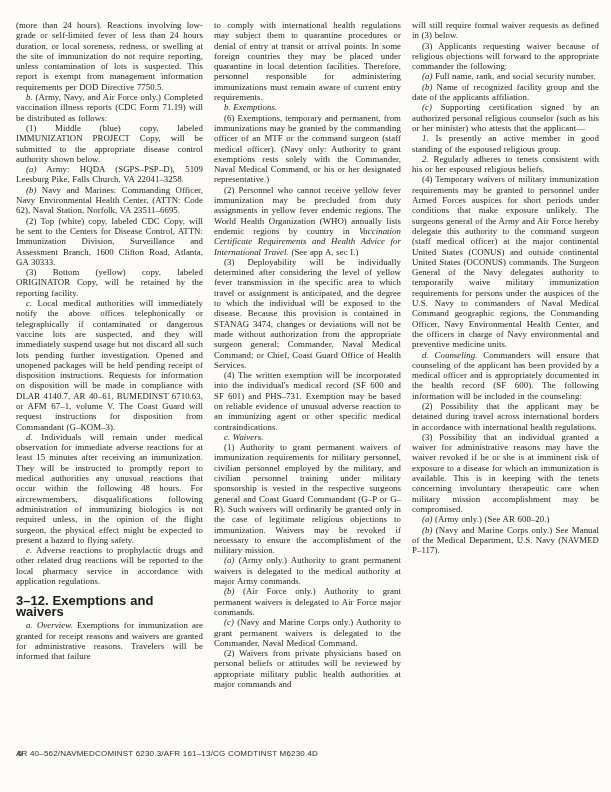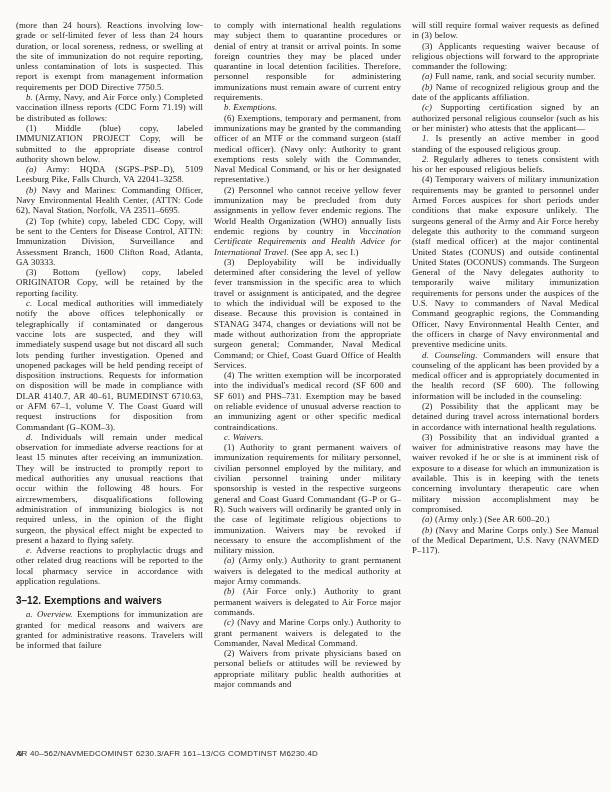--- a/index.html
+++ b/index.html
@@ -16,21 +16,21 @@
   }
   .col{flex:1 1 0;overflow:hidden;min-width:0;}
   p.para{
     margin:0;font-size:8.8px;line-height:10.3px;text-align:justify;
     letter-spacing:0.05px;word-spacing:0.4px;
     -webkit-hyphens:auto;hyphens:auto;
   }
   p.para.indent{text-indent:10px;}
   p.para.heading{
     font-family:"Liberation Sans", sans-serif;font-weight:bold;
-    font-size:10px;line-height:11px;text-align:left;text-indent:0;
+    font-size:13px;line-height:11px;text-align:left;text-indent:0;
     margin-top:9px;margin-bottom:3px;letter-spacing:0;
   }
   .it{font-style:italic;}
   .footer{
     position:absolute;left:16px;right:12px;top:749px;height:14px;
     font-family:"Liberation Sans", sans-serif;font-size:8px;color:#2b2b2b;
   }
   .footer .num{position:absolute;left:2px;top:0;}
   .footer .cite{display:block;letter-spacing:0.2px;}
 </style>
@@ -44,41 +44,41 @@
         <p class="para indent"><span class="it">b.</span><span> (Army, Navy, and Air Force only.) Completed vaccination illness reports (CDC Form 71.19) will be distributed as follows:</span></p>
         <p class="para indent"><span>(1) Middle (blue) copy, labeled IMMUNIZATION PROJECT Copy, will be submitted to the appropriate disease control authority shown below.</span></p>
         <p class="para indent"><span class="it">(a)</span><span> Army: HQDA (SGPS–PSP–D), 5109 Leesburg Pike, Falls Church, VA 22041–3258.</span></p>
         <p class="para indent"><span class="it">(b)</span><span> Navy and Marines: Commanding Officer, Navy Environmental Health Center, (ATTN: Code 62), Naval Station, Norfolk, VA 23511–6695.</span></p>
         <p class="para indent"><span>(2) Top (white) copy, labeled CDC Copy, will be sent to the Centers for Disease Control, ATTN: Immunization Division, Surveillance and Assessment Branch, 1600 Clifton Road, Atlanta, GA 30333.</span></p>
         <p class="para indent"><span>(3) Bottom (yellow) copy, labeled ORIGINATOR Copy, will be retained by the reporting facility.</span></p>
         <p class="para indent"><span class="it">c.</span><span> Local medical authorities will immediately notify the above offices telephonically or telegraphically if contaminated or dangerous vaccine lots are suspected, and they will immediately suspend usage but not discard all such lots pending further investigation. Opened and unopened packages will be held pending receipt of disposition instructions. Requests for information on disposition will be made in compliance with DLAR 4140.7, AR 40–61, BUMEDINST 6710.63, or AFM 67–1, volume V. The Coast Guard will request instructions for disposition from Commandant (G–KOM–3).</span></p>
         <p class="para indent"><span class="it">d.</span><span> Individuals will remain under medical observation for immediate adverse reactions for at least 15 minutes after receiving an immunization. They will be instructed to promptly report to medical authorities any unusual reactions that occur within the following 48 hours. For aircrewmembers, disqualifications following administration of immunizing biologics is not required unless, in the opinion of the flight surgeon, the physical effect might be expected to present a hazard to flying safety.</span></p>
         <p class="para indent"><span class="it">e.</span><span> Adverse reactions to prophylactic drugs and other related drug reactions will be reported to the local pharmacy service in accordance with application regulations.</span></p>
         <p class="para heading"><span>3–12. Exemptions and waivers</span></p>
-        <p class="para indent"><span class="it">a. Overview.</span><span> Exemptions for immunization are granted for medical reasons and waivers are granted for administrative reasons. Travelers will be informed that failure</span></p>
+        <p class="para indent"><span class="it">a. Overview.</span><span> Exemptions for immunization are granted for receipt reasons and waivers are granted for administrative reasons. Travelers will be informed that failure</span></p>
       </div>
     <div class="col">
         <p class="para"><span>to comply with international health regulations may subject them to quarantine procedures or denial of entry at transit or arrival points. In some foreign countries they may be placed under quarantine in local detention facilities. Therefore, personnel responsible for administering immunizations must remain aware of current entry requirements.</span></p>
         <p class="para indent"><span class="it">b. Exemptions.</span></p>
         <p class="para indent"><span>(6) Exemptions, temporary and permanent, from immunizations may be granted by the commanding officer of an MTF or the command surgeon (staff medical officer). (Navy only: Authority to grant exemptions rests solely with the Commander, Naval Medical Command, or his or her designated representative.)</span></p>
         <p class="para indent"><span>(2) Personnel who cannot receive yellow fever immunization may be precluded from duty assignments in yellow fever endemic regions. The World Health Organization (WHO) annually lists endemic regions by country in </span><span class="it">Vaccination Certificate Requirements and Health Advice for International Travel.</span><span> (See app A, sec I.)</span></p>
         <p class="para indent"><span>(3) Deployability will be individually determined after considering the level of yellow fever transmission in the specific area to which travel or assignment is anticipated, and the degree to which the individual will be exposed to the disease. Because this provision is contained in STANAG 3474, changes or deviations will not be made without authorization from the appropriate surgeon general; Commander, Naval Medical Command; or Chief, Coast Guard Office of Health Services.</span></p>
         <p class="para indent"><span>(4) The written exemption will be incorporated into the individual's medical record (SF 600 and SF 601) and PHS–731. Exemption may be based on reliable evidence of unusual adverse reaction to an immunizing agent or other specific medical contraindications.</span></p>
         <p class="para indent"><span class="it">c. Waivers.</span></p>
         <p class="para indent"><span>(1) Authority to grant permanent waivers of immunization requirements for military personnel, civilian personnel employed by the military, and civilian personnel training under military sponsorship is vested in the respective surgeons general and Coast Guard Commandant (G–P or G–R). Such waivers will ordinarily be granted only in the case of legitimate religious objections to immunization. Waivers may be revoked if necessary to ensure the accomplishment of the military mission.</span></p>
         <p class="para indent"><span class="it">(a)</span><span> (Army only.) Authority to grant permanent waivers is delegated to the medical authority at major Army commands.</span></p>
         <p class="para indent"><span class="it">(b)</span><span> (Air Force only.) Authority to grant permanent waivers is delegated to Air Force major commands.</span></p>
         <p class="para indent"><span class="it">(c)</span><span> (Navy and Marine Corps only.) Authority to grant permanent waivers is delegated to the Commander, Naval Medical Command.</span></p>
         <p class="para indent"><span>(2) Waivers from private physicians based on personal beliefs or attitudes will be reviewed by appropriate military public health authorities at major commands and</span></p>
       </div>
     <div class="col">
         <p class="para"><span>will still require formal waiver requests as defined in (3) below.</span></p>
         <p class="para indent"><span>(3) Applicants requesting waiver because of religious objections will forward to the appropriate commander the following:</span></p>
         <p class="para indent"><span class="it">(a)</span><span> Full name, rank, and social security number.</span></p>
-        <p class="para indent"><span class="it">(b)</span><span> Name of recognized religious group and the date of the applicants affiliation.</span></p>
+        <p class="para indent"><span class="it">(b)</span><span> Name of recognized facility group and the date of the applicants affiliation.</span></p>
         <p class="para indent"><span class="it">(c)</span><span> Supporting certification signed by an authorized personal religious counselor (such as his or her minister) who attests that the applicant—</span></p>
         <p class="para indent"><span class="it">1.</span><span> Is presently an active member in good standing of the espoused religious group.</span></p>
         <p class="para indent"><span class="it">2.</span><span> Regularly adheres to tenets consistent with his or her espoused religious beliefs.</span></p>
         <p class="para indent"><span>(4) Temporary waivers of military immunization requirements may be granted to personnel under Armed Forces auspices for short periods under conditions that make exposure unlikely. The surgeons general of the Army and Air Force hereby delegate this authority to the command surgeon (staff medical officer) at the major continental United States (CONUS) and outside continental United States (OCONUS) commands. The Surgeon General of the Navy delegates authority to temporarily waive military immunization requirements for persons under the auspices of the U.S. Navy to commanders of Naval Medical Command geographic regions, the Commanding Officer, Navy Environmental Health Center, and the officers in charge of Navy environmental and preventive medicine units.</span></p>
         <p class="para indent"><span class="it">d. Counseling.</span><span> Commanders will ensure that counseling of the applicant has been provided by a medical officer and is appropriately documented in the health record (SF 600). The following information will be included in the counseling:</span></p>
         <p class="para indent"><span>(2) Possibility that the applicant may be detained during travel across international borders in accordance with international health regulations.</span></p>
         <p class="para indent"><span>(3) Possibility that an individual granted a waiver for administrative reasons may have the waiver revoked if he or she is at imminent risk of exposure to a disease for which an immunization is available. This is in keeping with the tenets concerning involuntary therapeutic care when military mission accomplishment may be compromised.</span></p>
         <p class="para indent"><span class="it">(a)</span><span> (Army only.) (See AR 600–20.)</span></p>
         <p class="para indent"><span class="it">(b)</span><span> (Navy and Marine Corps only.) See Manual of the Medical Department, U.S. Navy (NAVMED P–117).</span></p>
       </div>

